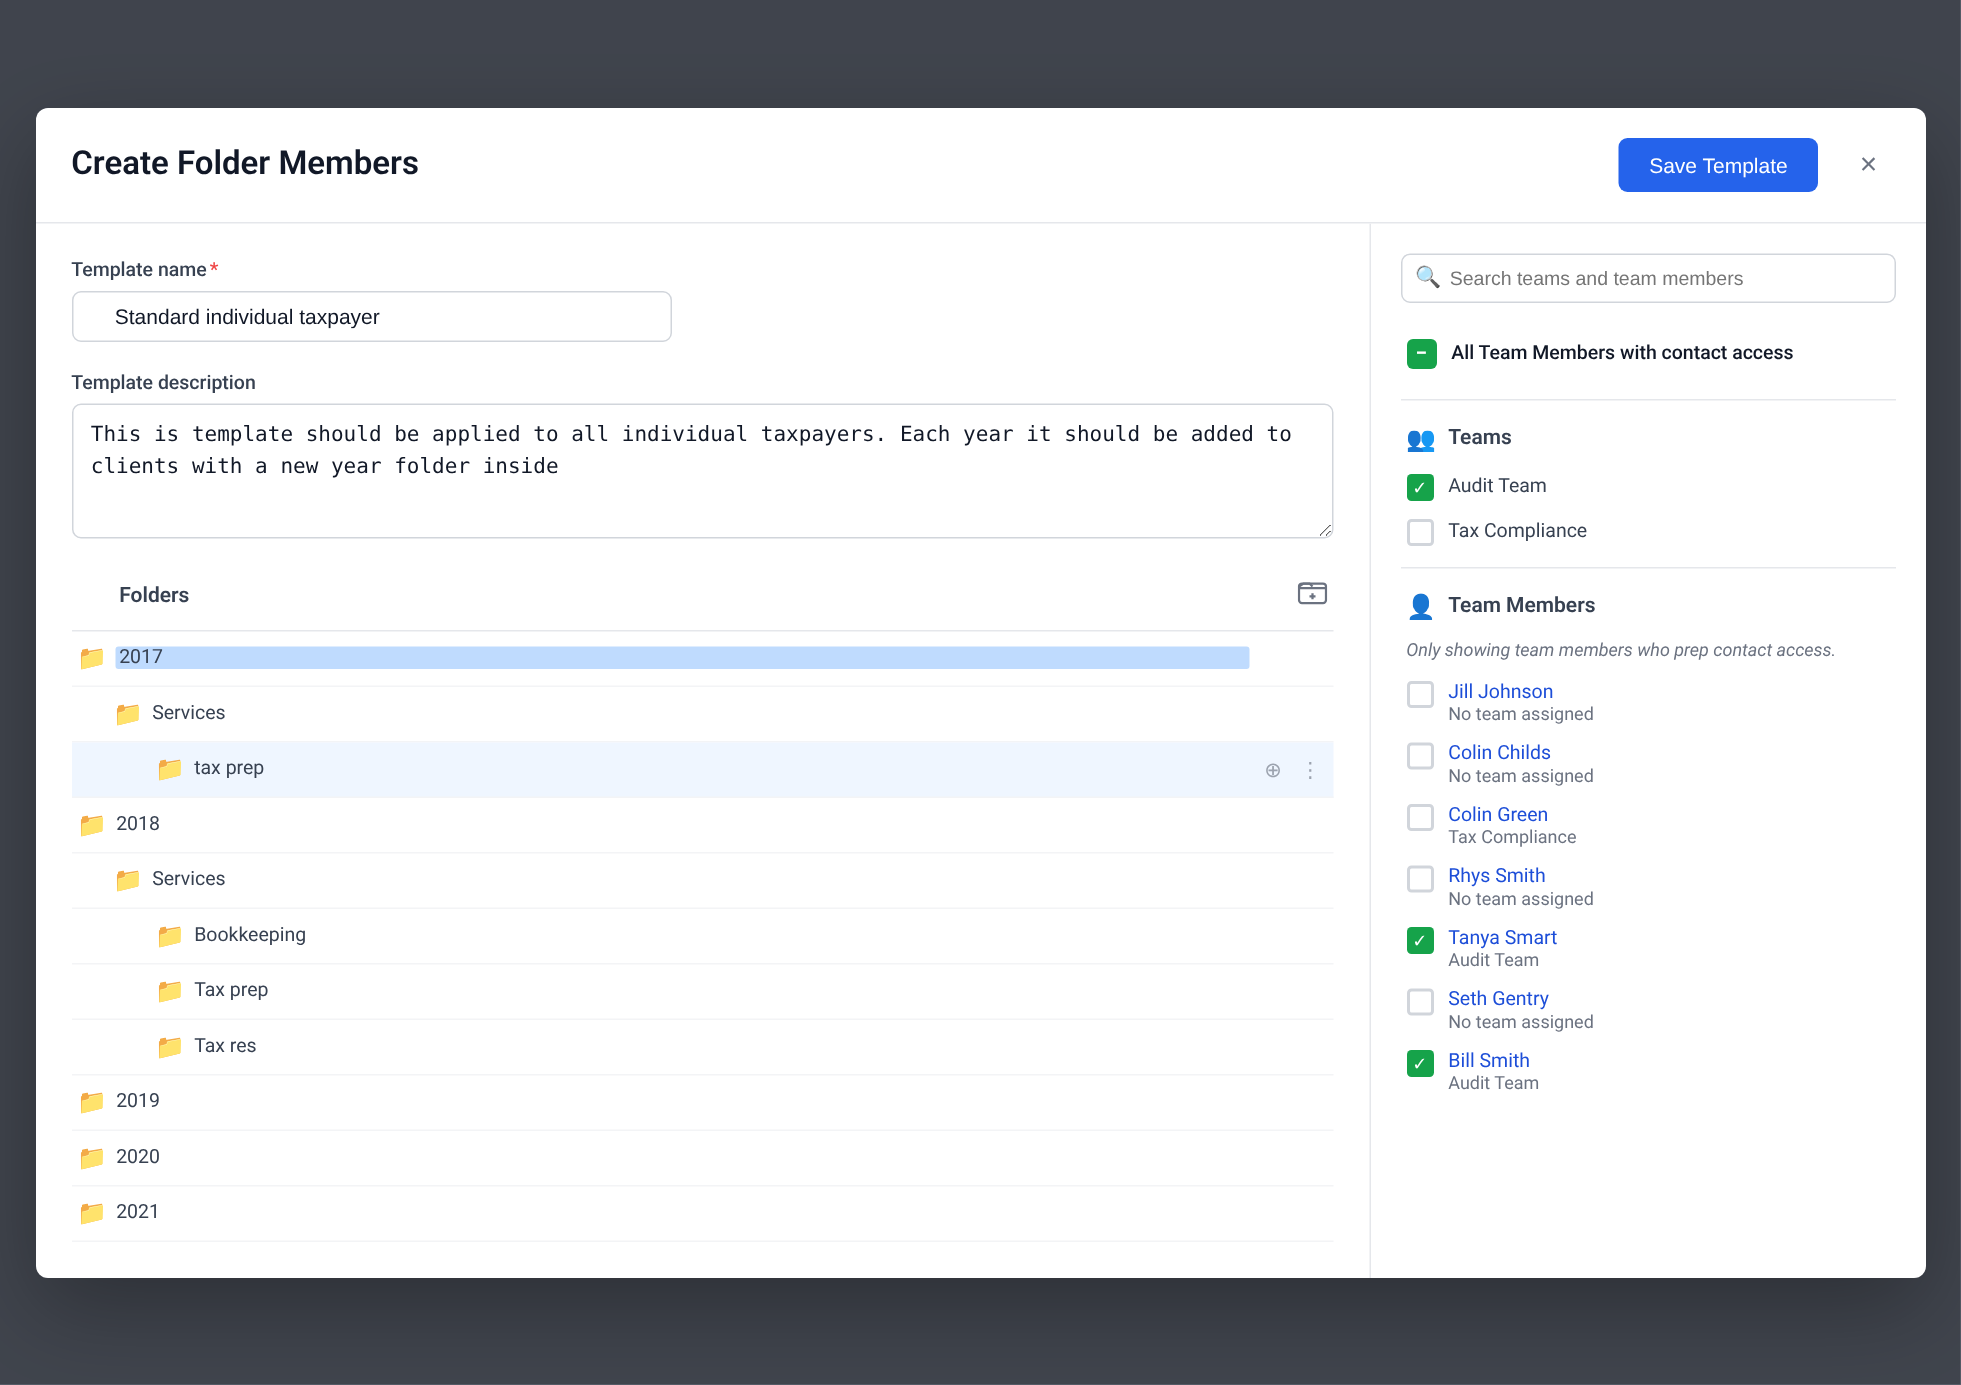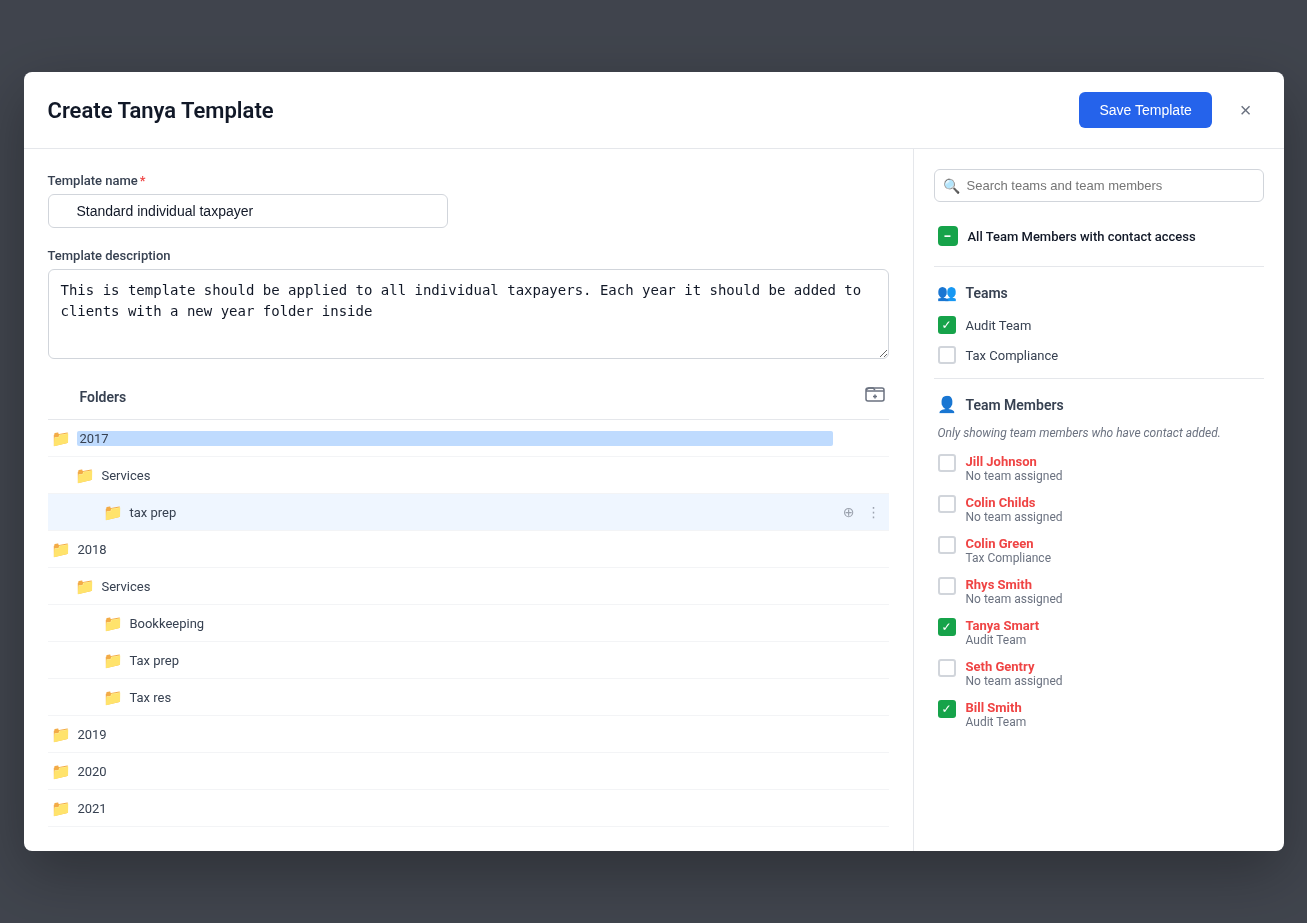--- a/index.html
+++ b/index.html
@@ -304,36 +304,36 @@
       display: flex;
       align-items: flex-start;
       gap: 10px;
       padding: 6px 4px;
     }
     .member-info {
       flex: 1;
     }
     .member-name {
       font-size: 13px;
-      font-weight: 700;
-      color: #ef4444;
+      font-weight: 400;
+      color: #1d4ed8;
     }
     .member-team {
       font-size: 12px;
       color: #6b7280;
     }
   </style>
 </head>
 <body>
 
 <div class="modal-overlay">
   <div class="modal">
 
     <div class="modal-header">
-      <h2 class="modal-title">Create Tanya Template</h2>
+      <h2 class="modal-title">Create Folder Members</h2>
       <div class="modal-header-actions">
         <button class="btn-save">Save Template</button>
         <button class="btn-close">×</button>
       </div>
     </div>
 
     <div class="modal-body">
 
       <div class="modal-left">
 
@@ -496,21 +496,21 @@
           <span class="team-label">Tax Compliance</span>
         </div>
 
         <hr class="section-divider">
 
         <div class="section-header">
           <span class="section-icon">👤</span>
           <span>Team Members</span>
         </div>
 
-        <div class="only-showing-note">Only showing team members who have contact added.</div>
+        <div class="only-showing-note">Only showing team members who prep contact access.</div>
 
         <div class="member-item">
           <div class="checkbox-empty"></div>
           <div class="member-info">
             <div class="member-name">Jill Johnson</div>
             <div class="member-team">No team assigned</div>
           </div>
         </div>
 
         <div class="member-item">

